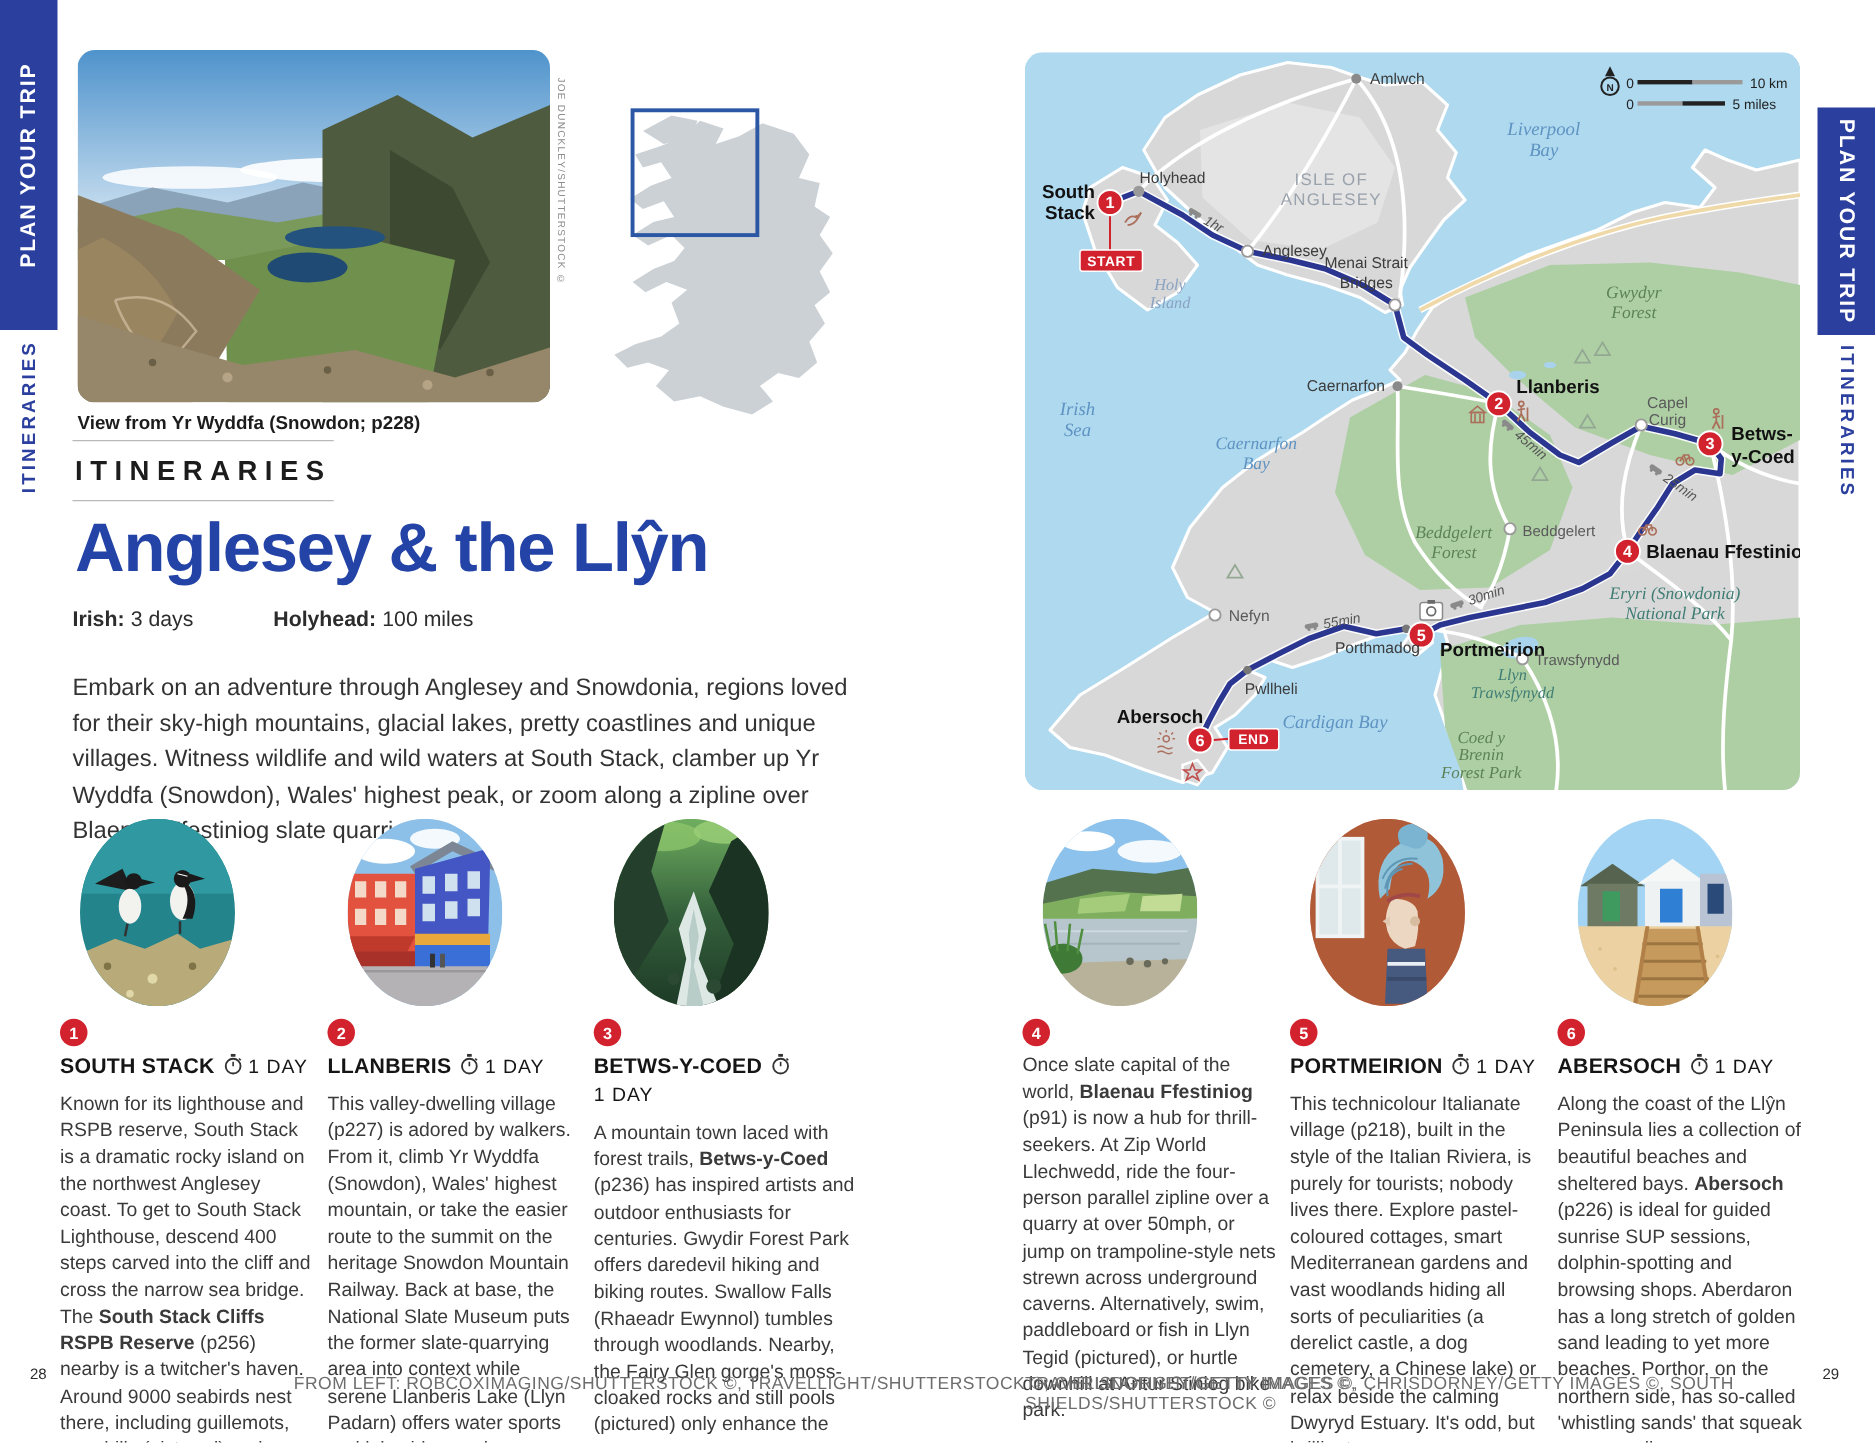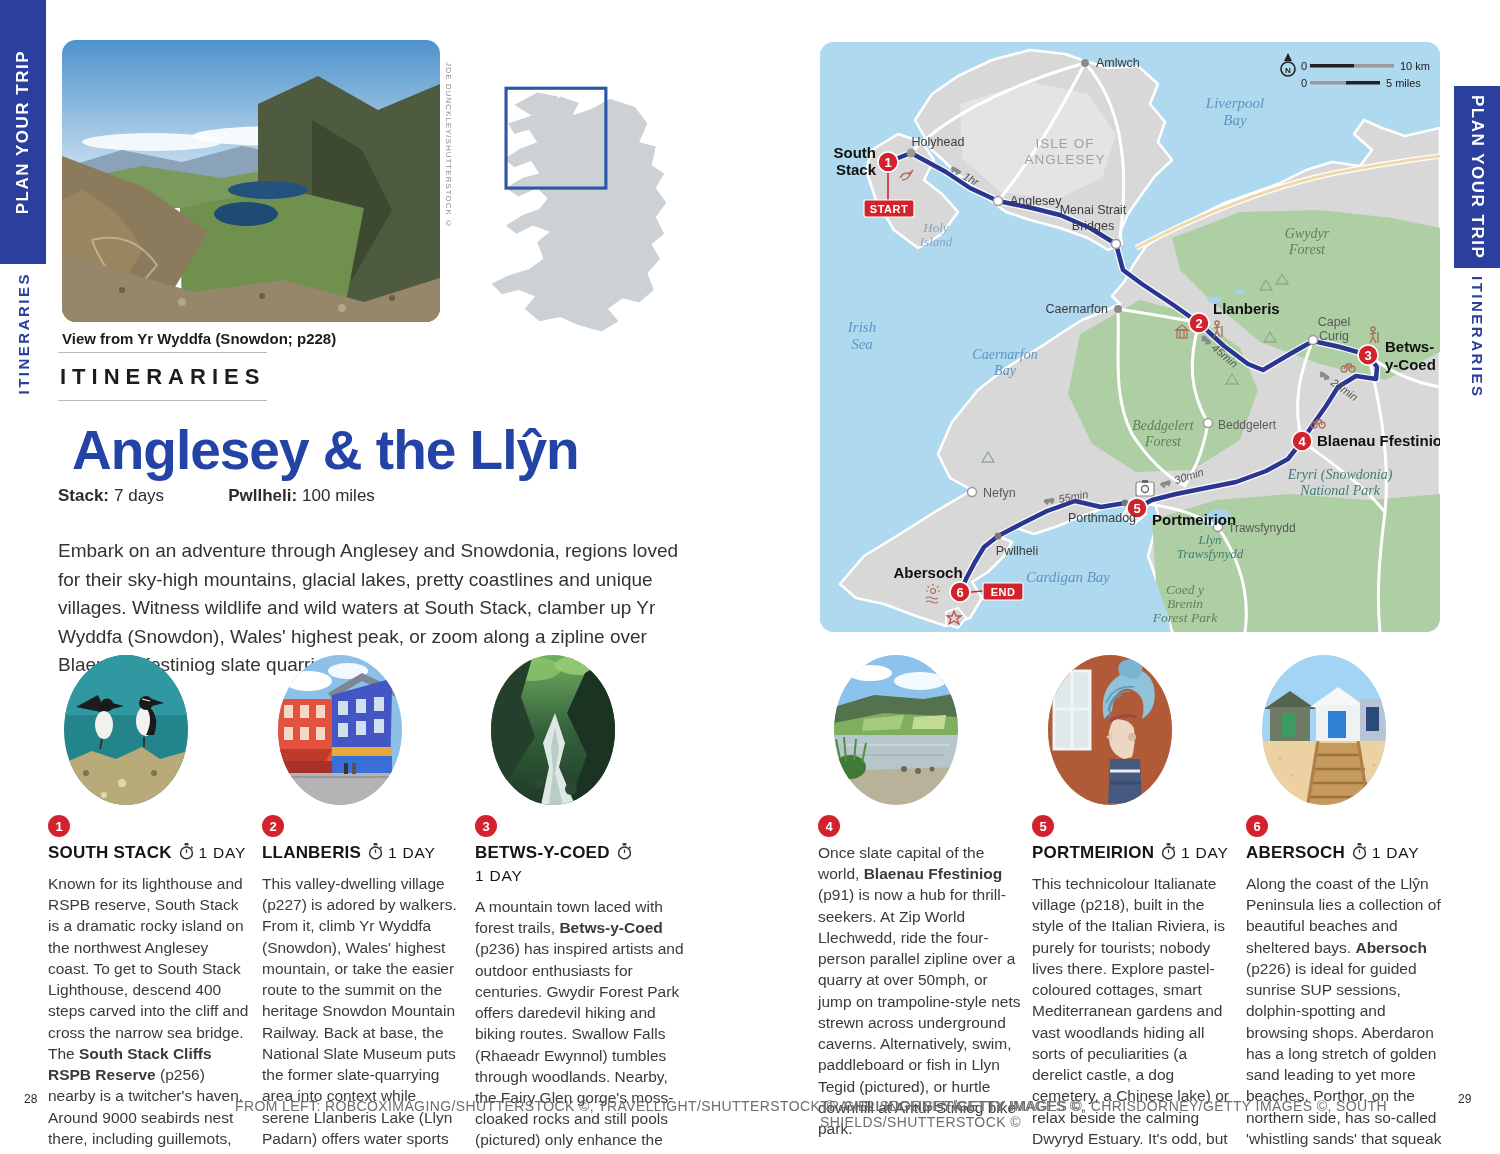--- a/index.html
+++ b/index.html
@@ -101,24 +101,24 @@
 
 <div class="inset">
   <svg width="210" height="260" viewBox="0 0 200 250">
     <path fill="#ccd1d6" d="M62,28 L78,14 L96,20 L90,32 L108,26 L126,16 L150,24 L162,40 L154,58 L170,62 L166,80 L178,88 L170,102 L180,116 L170,130 L178,146 L166,156 L174,170 L162,184 L168,200 L154,212 L138,208 L124,218 L134,230 L118,240 L96,234 L78,226 L58,230 L44,218 L54,206 L38,200 L22,204 L12,194 L28,186 L48,180 L62,170 L56,154 L68,144 L52,138 L36,146 L26,138 L42,128 L58,122 L66,112 L56,102 L38,110 L26,102 L42,92 L58,88 L50,76 L34,82 L24,74 L40,64 L56,58 L48,46 L34,50 L28,40 L46,34 Z"></path>
     <path fill="#ccd1d6" d="M34,22 L56,10 L76,14 L70,28 L50,32 Z"></path>
     <rect x="26" y="6" width="96" height="96" fill="none" stroke="#2b57a5" stroke-width="3"></rect>
   </svg>
 </div>
 
 <div class="eyebrow">ITINERARIES</div>
-<h1 class="big-title" style="margin:16px">Anglesey &amp; the Llŷn</h1>
+<h1 class="big-title" style="margin:4px">Anglesey &amp; the Llŷn</h1>
 <div class="meta">
-  <span><b>Stack:</b><span>7 days</span></span>
-  <span><b>Pwllheli:</b><span>100 miles</span></span>
+  <span><b>Irish:</b><span>3 days</span></span>
+  <span><b>Holyhead:</b><span>100 miles</span></span>
 </div>
 <p class="intro">Embark on an adventure through Anglesey and Snowdonia, regions loved for their sky-high mountains, glacial lakes, pretty coastlines and unique villages. Witness wildlife and wild waters at South Stack, clamber up Yr Wyddfa (Snowdon), Wales' highest peak, or zoom along a zipline over Blaenau Ffestiniog slate quarries.</p>
 
 <div class="col" style="left:48px">
   <div class="photo">
     <svg width="124" height="150" viewBox="0 0 124 150">
       <rect width="124" height="150" fill="#23848c"></rect>
         <rect width="124" height="60" fill="#2f98a0"></rect>
       <path d="M0,150 L0,108 L28,96 L52,104 L78,92 L96,104 L124,96 L124,150 Z" fill="#b9ab79"></path>
       <circle cx="22" cy="118" r="3" fill="#7f7448"></circle>

